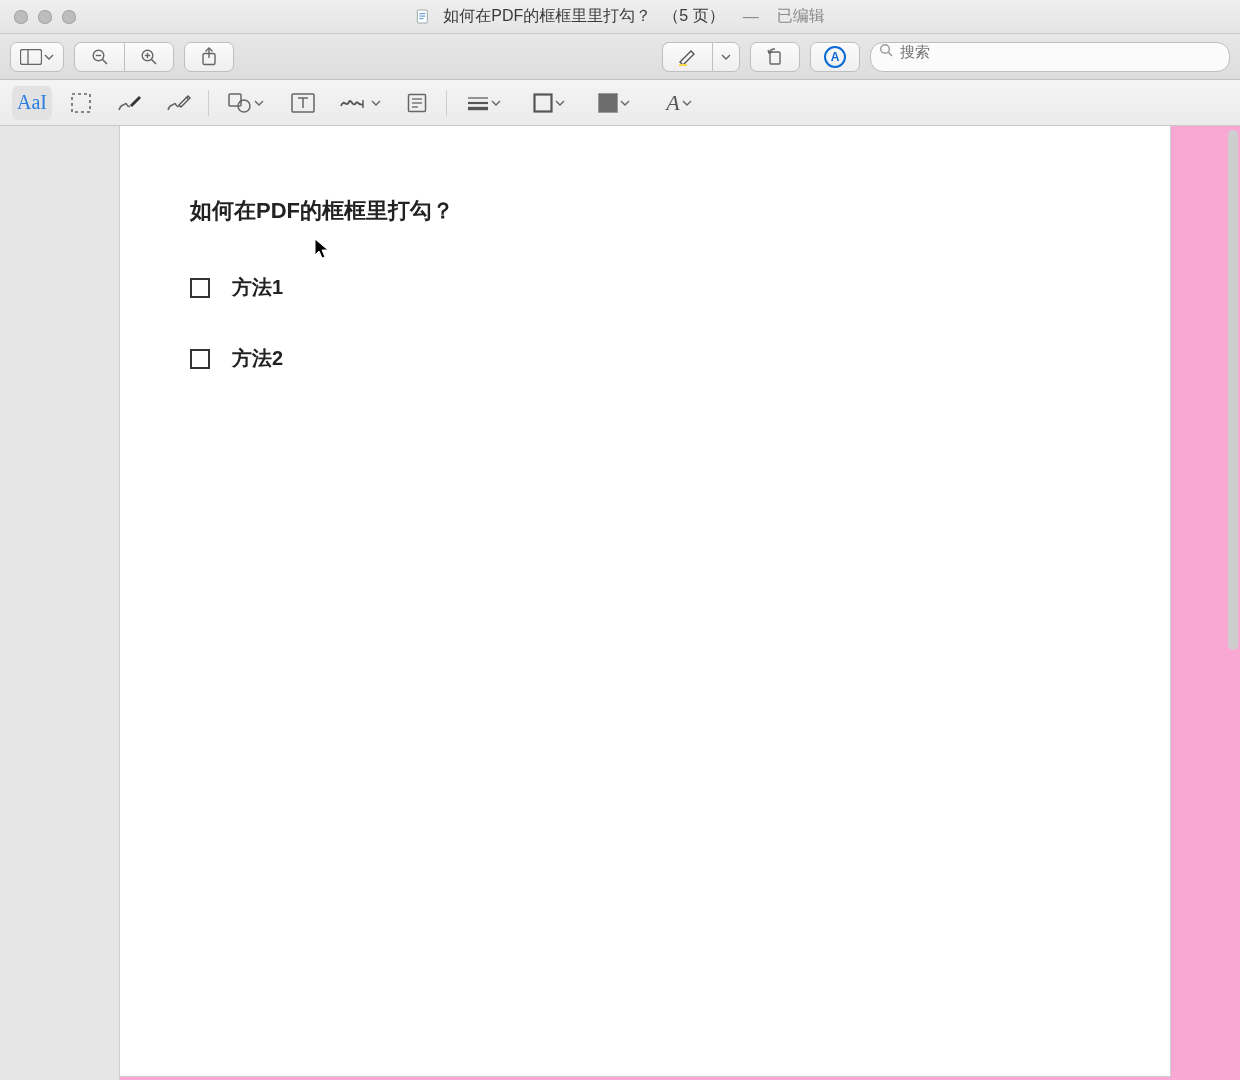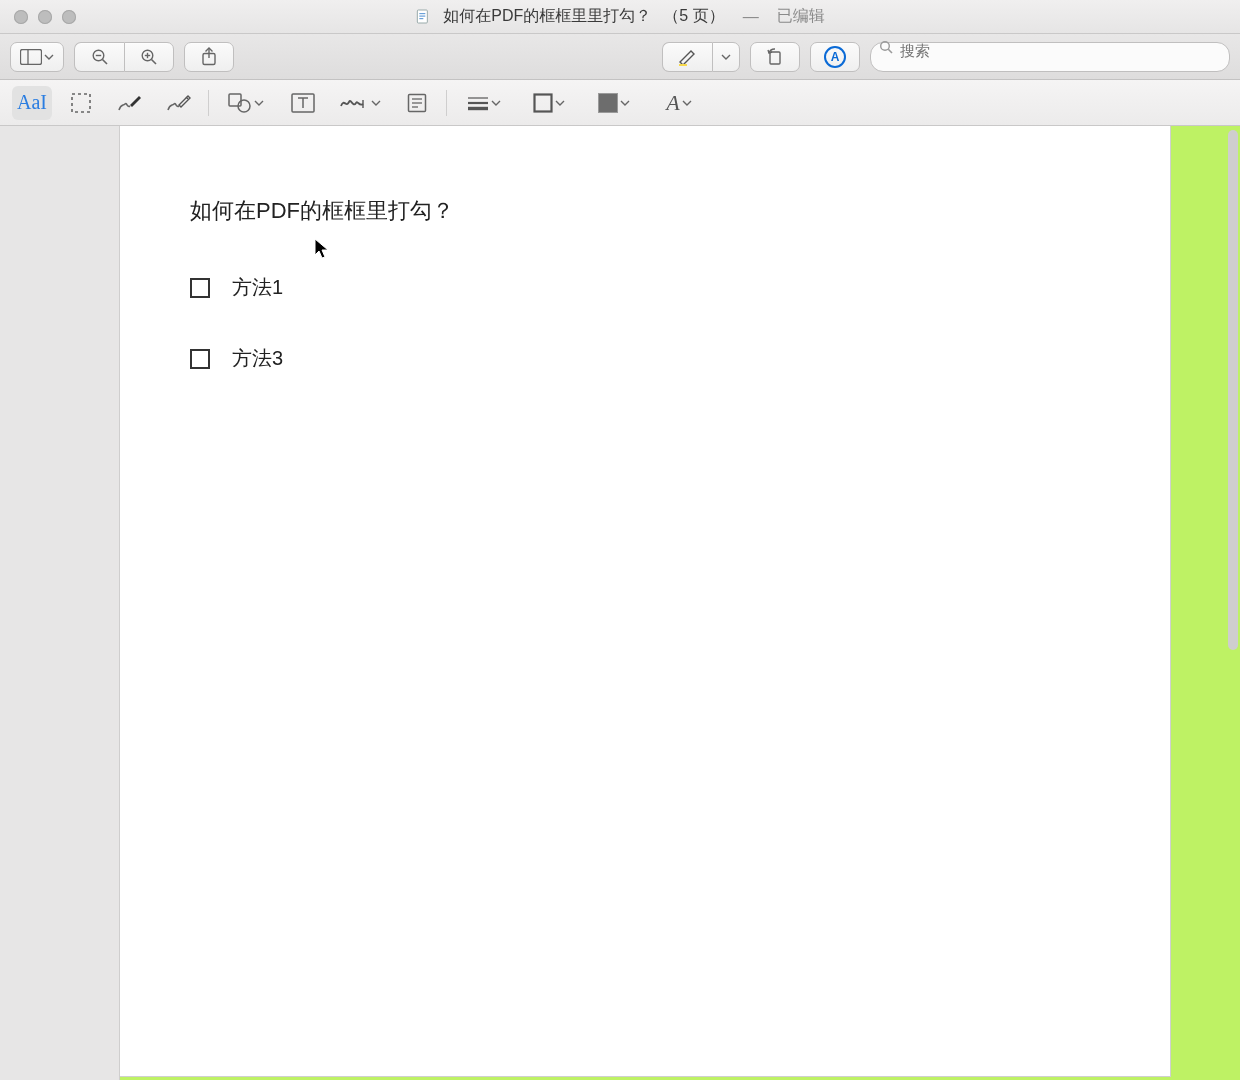--- a/index.html
+++ b/index.html
@@ -36,21 +36,21 @@
 .tbtn.md { width:54px; }
 .tbtn.icon svg { display:block; }
 .tbtn.active { color:#0a6ad6; }
 .seggrp { display:flex; }
 .seggrp .tbtn { border-radius:0; border-right:none; }
 .seggrp .tbtn:first-child { border-top-left-radius:7px; border-bottom-left-radius:7px; }
 .seggrp .tbtn:last-child { border-top-right-radius:7px; border-bottom-right-radius:7px; border-right:1px solid #c0bfbf; }
 .flex-spacer { flex:1; }
 .searchbox {
   flex:0 0 360px; height:30px; border:1px solid #c0bfbf; border-radius:13px;
-  background:#fbfbfb; display:flex; align-items:flex-end; padding:12px 8px; gap:6px; color:#9a9a9a;
+  background:#fbfbfb; display:flex; align-items:flex-start; padding:0 8px; gap:6px; color:#9a9a9a;
 }
 .searchbox input {
   border:none; outline:none; background:transparent; font-size:15px; color:#444; width:100%;
 }
 .circle-a {
   width:22px; height:22px; border:2px solid #0a6ad6; border-radius:50%;
   display:flex; align-items:center; justify-content:center; color:#0a6ad6; font-weight:600; font-size:12px;
 }
 
 
@@ -73,21 +73,21 @@
 
 
 .content-area {
   display:flex; height:calc(100% - 34px - 46px - 46px);
   background:#d9d8d8;
 }
 .sidebar {
   width:120px; background:#e7e6e6; border-right:1px solid #cfcece;
 }
 .page-wrap {
-  flex:1; position:relative; overflow:auto; background:#bef264;
+  flex:1; position:relative; overflow:auto; background:#f9a8d4;font-weight:bold;
 }
 .page {
   position:absolute; left:0; top:0; width:1050px; min-height:950px;
   background:#fff; box-shadow:0 0 0 1px #d0cfcf;
 }
 .page-inner { padding:70px 60px 60px 70px; }
 .heading { font-size:22px; color:#222; margin-bottom:48px; }
 .check-item { display:flex; align-items:center; gap:22px; margin-bottom:10px; font-size:20px; color:#222;margin-top:44px; }
 .cb { width:20px; height:20px; border:2.2px solid #333; display:inline-block; }
 .cursor-ptr {
@@ -299,21 +299,21 @@
   <div class="page-wrap">
     <div class="page">
       <div class="page-inner">
         <div class="heading">如何在PDF的框框里打勾？</div>
         <div class="check-item">
           <span class="cb"></span>
           <span>方法1</span>
         </div>
         <div class="check-item">
           <span class="cb"></span>
-          <span>方法3</span>
+          <span>方法2</span>
         </div>
       </div>
 
       <svg class="cursor-ptr" width="16" height="22" viewBox="0 0 16 22">
         <path d="M1 1 L1 17 L5 13 L8 20 L11 19 L8 12 L14 12 Z" fill="#000" stroke="#fff" stroke-width="1"></path>
       </svg>
     </div>
     <div class="vscroll"></div>
   </div>
 </div>

